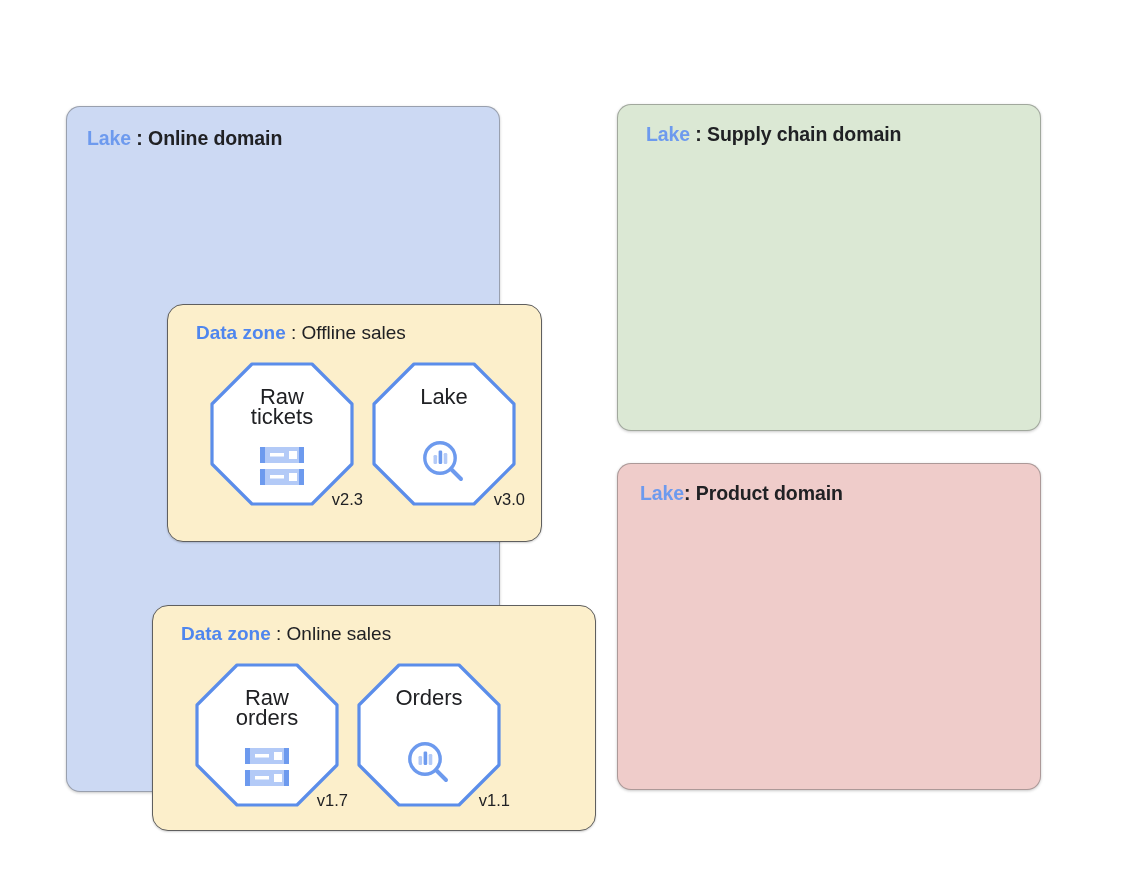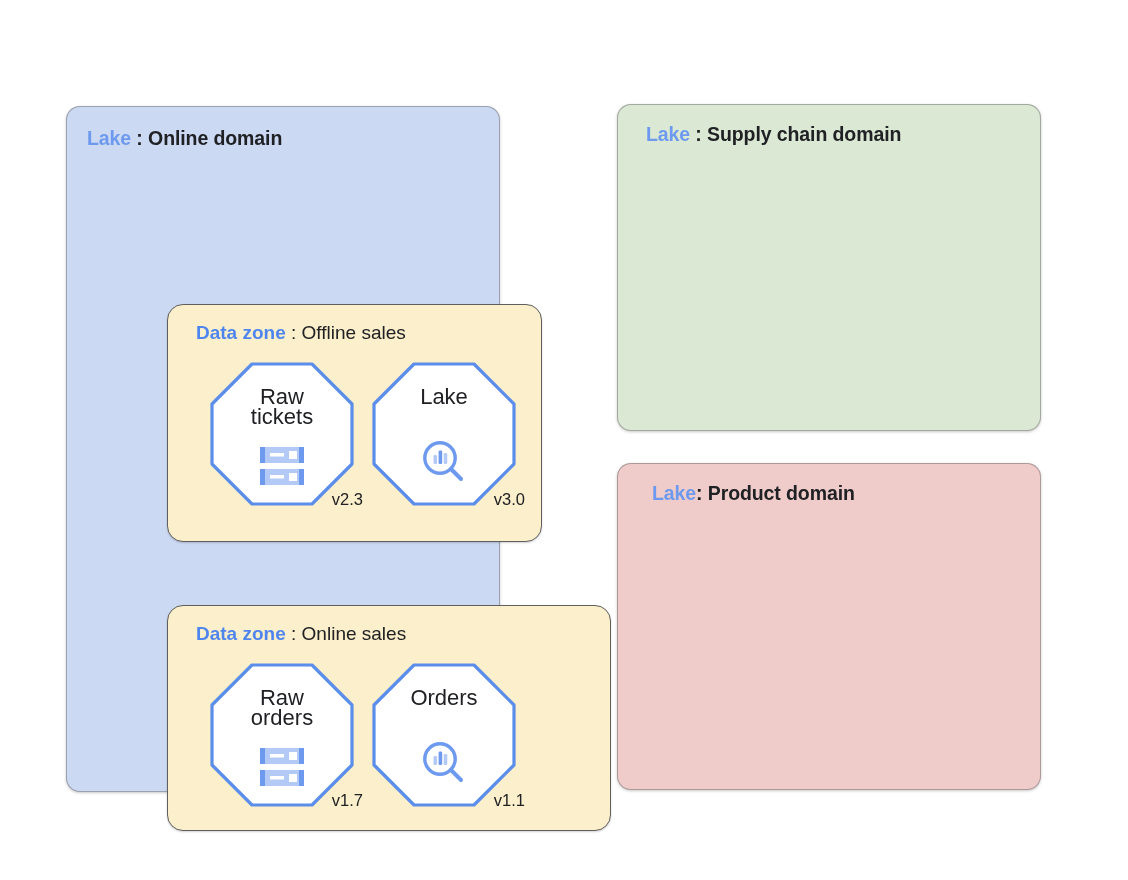--- a/index.html
+++ b/index.html
@@ -58,21 +58,21 @@
   .zone-title {
     position: absolute;
     font-size: 19px;
     white-space: nowrap;
     color: #202124;
     font-weight: normal;
   }
   .zone-title .kw { color: #4f86ee; font-weight: bold; }
 
   #zone-offline  { left: 100px; top: 197px; width: 375px; height: 238px; }
-  #zone-online   { left: 100px; top: 498px; width: 444px; height: 226px; }
+  #zone-online   { left: 85px; top: 498px; width: 444px; height: 226px; }
 
   
   .node {
     position: absolute;
     width: 146px;
     height: 146px;
   }
   .node svg.oct {
     position: absolute;
     left: 0; top: 0;
@@ -212,19 +212,19 @@
   </div>
 
   <div class="lake" id="lake-supply">
     <div class="lake-title" style="left:28px; top:18px;">
       <span class="kw">Lake</span><span> : </span><span>Supply chain domain</span>
     </div>
 
   </div>
 
   <div class="lake" id="lake-product">
-    <div class="lake-title" style="left:34px; top:18px;">
+    <div class="lake-title" style="left:22px; top:18px;">
       <span class="kw">Lake</span><span>: </span><span>Product domain</span>
     </div>
 
   </div>
 
 </div>
 
 </body></html>

